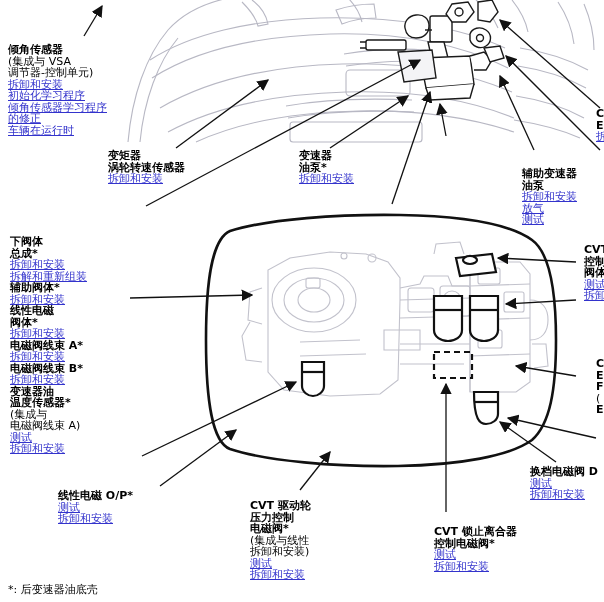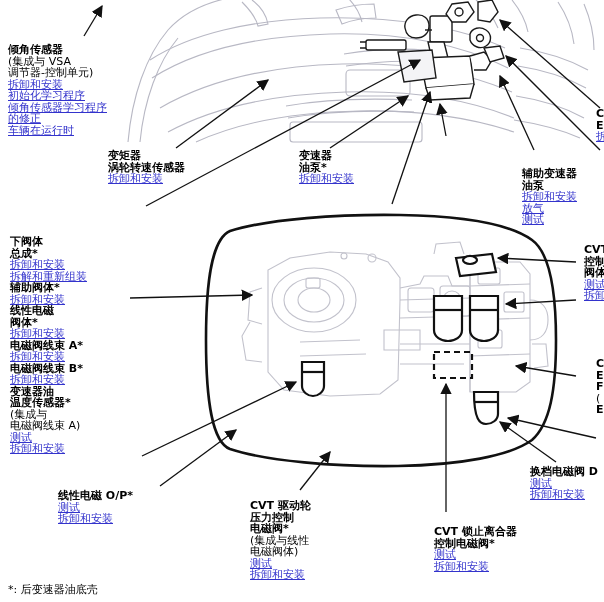--- a/index.html
+++ b/index.html
@@ -263,21 +263,21 @@
     <div class="ttl">线性电磁 O/P*</div>
     <div class="lnk">测试</div>
     <div class="lnk">拆卸和安装</div>
   </div>
 
   <div class="lbl" style="left:250px;top:500px;">
     <div class="ttl">CVT 驱动轮</div>
     <div class="ttl">压力控制</div>
     <div class="ttl">电磁阀*</div>
     <div class="sub">(集成与线性</div>
-    <div class="sub">电磁阀体)</div>
+    <div class="sub">拆卸和安装)</div>
     <div class="lnk">测试</div>
     <div class="lnk">拆卸和安装</div>
   </div>
 
   <div class="lbl" style="left:416px;top:526px;margin-left:18px;">
     <div class="ttl">CVT 锁止离合器</div>
     <div class="ttl">控制电磁阀*</div>
     <div class="lnk">测试</div>
     <div class="lnk">拆卸和安装</div>
   </div>

